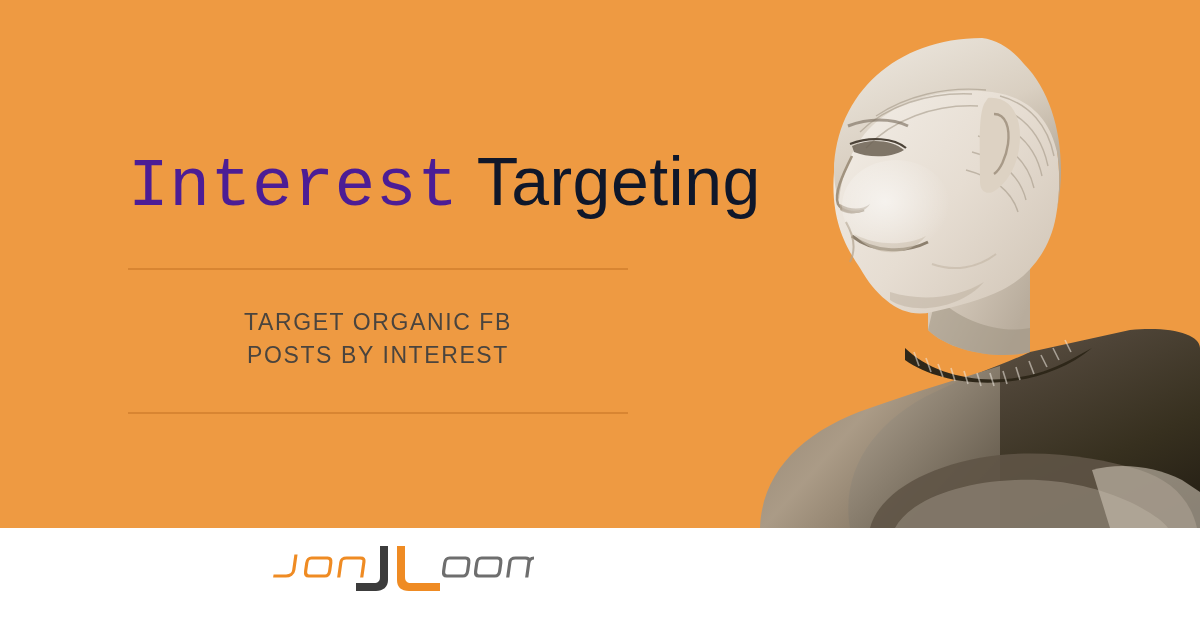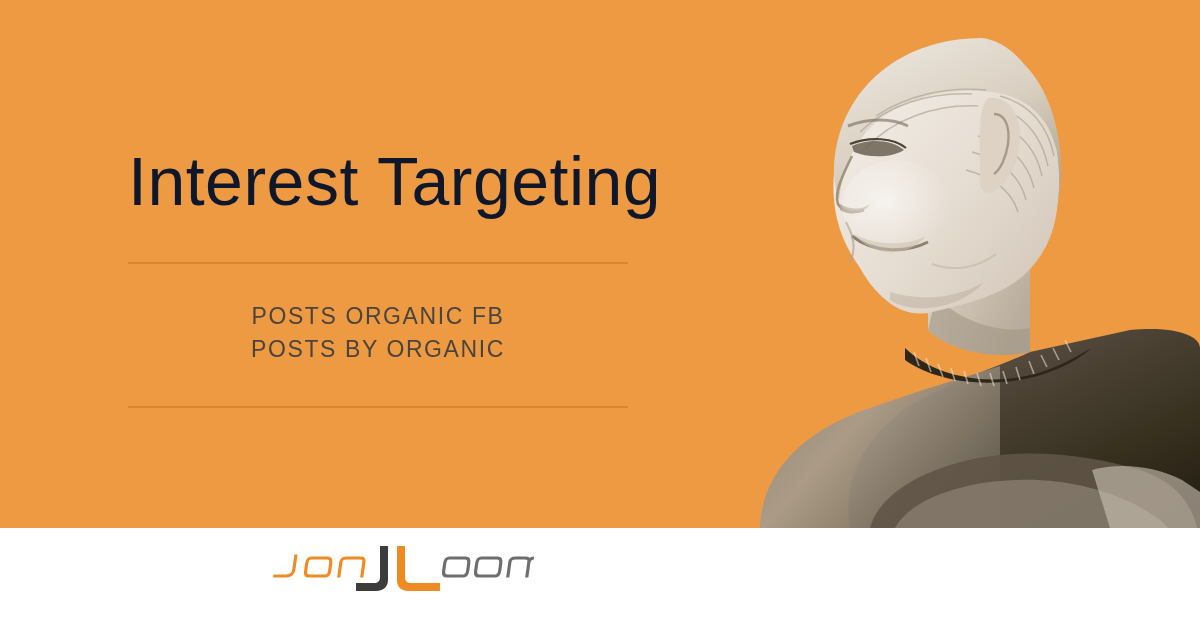--- a/index.html
+++ b/index.html
@@ -42,21 +42,22 @@
     font-family: "Liberation Sans", sans-serif;
     font-size: 68px;
     line-height: 86px;
     font-weight: 300;
     letter-spacing: 0.5px;
     white-space: nowrap;
     margin: 0;
     -webkit-text-stroke: 0.01px transparent;
   }
   .headline .word-dark {
-    color: #0f172a;
+    color: #4c1d95;
+    font-family: Liberation Mono, monospace;
   }
   .headline .word-light {
     color: #0f172a;
   }
 
   .rule {
     height: 2px;
     background: #d4812f;
     opacity: 0.85;
     width: 500px;
@@ -228,22 +229,22 @@
         </g>
       </svg>
     </div>
 
     <div class="title-block">
       <h1 class="headline"><span class="word-dark">Interest</span><span class="word-light"> </span><span class="word-light">Targeting</span></h1>
 
       <div class="rule rule-top"></div>
 
       <div class="subtitle">
-        <span>POSTS ORGANIC FB</span>
-        <span>POSTS BY ORGANIC</span>
+        <span>TARGET ORGANIC FB</span>
+        <span>POSTS BY INTEREST</span>
       </div>
 
       <div class="rule rule-bottom"></div>
     </div>
   </div>
 
   <div class="footer">
     <div class="logo-wrap">
       <svg width="270" height="58" viewBox="0 0 270 58" xmlns="http://www.w3.org/2000/svg" role="img" aria-label="jon Loomer logo">
 

